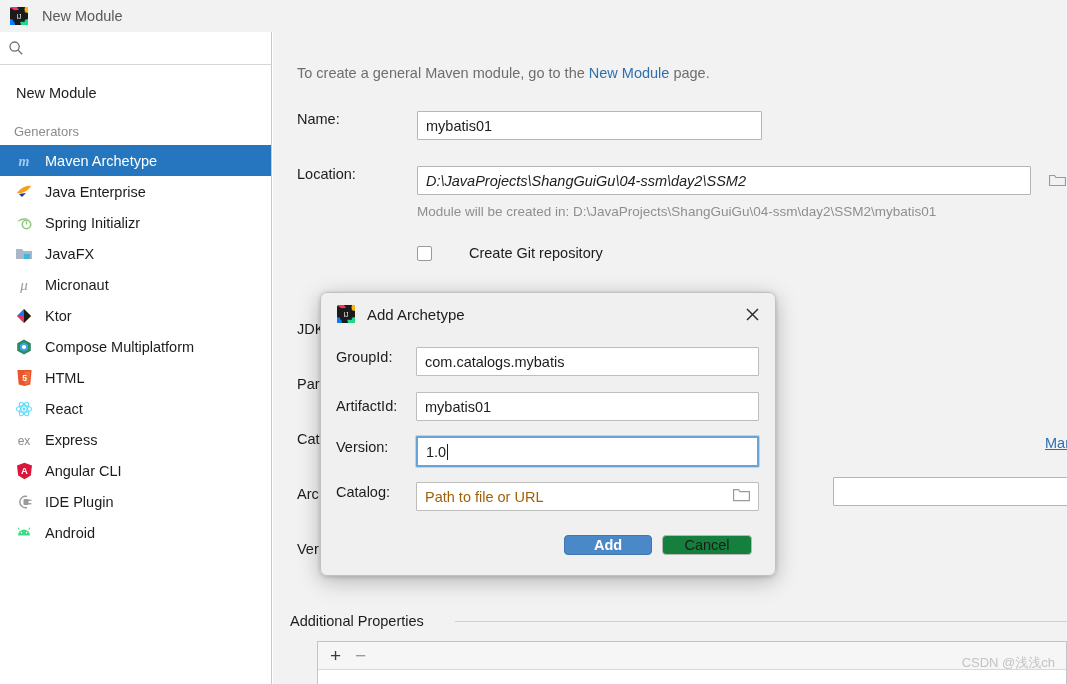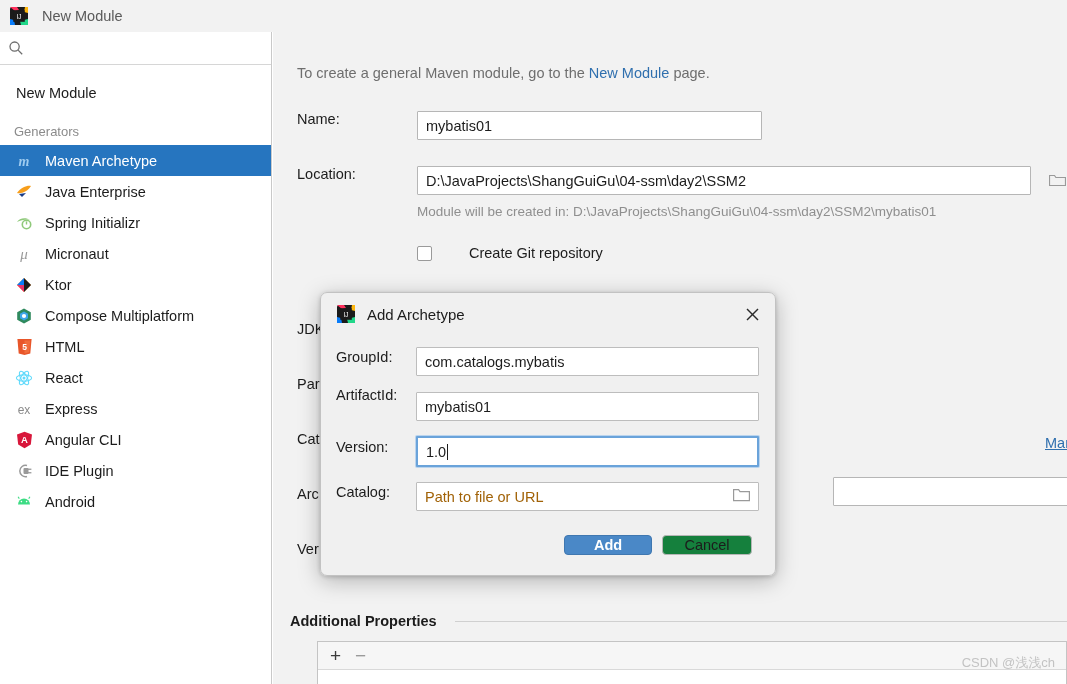--- a/index.html
+++ b/index.html
@@ -248,20 +248,29 @@
       <span class="li-ico">
         <svg width="18" height="18" viewBox="0 0 18 18">
           <path d="M2 8 C4 4, 11 3, 15 6 C12 5, 6 6, 2 8 Z" fill="#8fc97a"></path>
           <circle cx="11.5" cy="10.5" r="4.2" fill="none" stroke="#8fc97a" stroke-width="1.6"></circle>
           <line x1="11.5" y1="10.5" x2="11.5" y2="7.4" stroke="#8fc97a" stroke-width="1.4"></line>
         </svg>
       </span>
       <span>Spring Initializr</span>
     </div>
 
+    <div class="list-item">
+      <span class="li-ico">
+        <svg width="18" height="18" viewBox="0 0 18 18">
+          <path d="M1 4h6l1.6 2H17v8H1z" fill="#a9b7c6"></path>
+          <rect x="9" y="9" width="6" height="5" fill="#3cb9e0"></rect>
+        </svg>
+      </span>
+      <span>JavaFX</span>
+    </div>
 
 
     <div class="list-item">
       <span class="li-ico">
         <svg width="18" height="18" viewBox="0 0 18 18">
           <text x="9" y="14" font-size="15" font-style="italic" fill="#9a9a9a" text-anchor="middle" font-family="Liberation Serif, serif">μ</text>
         </svg>
       </span>
       <span>Micronaut</span>
     </div>
@@ -366,21 +375,21 @@
     </div>
 
     <div class="frow" style="left:24px; top:79px;">
       <span class="flabel" style="width:120px;">Name:</span>
     </div>
     <div class="tbox" style="position:absolute; left:144px; top:79px; width:345px;">mybatis01</div>
 
     <div class="frow" style="left:24px; top:134px;">
       <span class="flabel" style="width:120px;">Location:</span>
     </div>
-    <div class="tbox" style="position:absolute; left:144px; top:134px; width:614px;">D:\JavaProjects\ShangGuiGu\04-ssm\day2\SSM2</div>
+    <div class="tbox" style="position:absolute; left:144px; top:134px; width:614px;font-style:italic;">D:\JavaProjects\ShangGuiGu\04-ssm\day2\SSM2</div>
     <span style="position:absolute; left:776px; top:141px;" class="folder-ico">
       <svg width="17" height="15" viewBox="0 0 17 15">
         <path d="M0.5 2.5h5l1.4 2h9.6v8H0.5z" fill="none" stroke="#9a9a9a" stroke-width="1.2"></path>
       </svg>
     </span>
 
     <div class="subnote" style="left:144px; top:172px;">Module will be created in: D:\JavaProjects\ShangGuiGu\04-ssm\day2\SSM2\mybatis01</div>
 
     <div class="chk-row" style="left:144px; top:213px;">
       <span class="chk"></span>
@@ -408,21 +417,21 @@
     </div>
     <div class="combo" style="left:560px; top:445px; width:423px;">
       <span></span>
 
     </div>
 
     <div class="frow" style="left:24px; top:509px;">
       <span class="flabel">Ver</span>
     </div>
 
-    <div class="sect-title" style="left:17px; top:581px;font-weight:bold;">Additional Properties</div>
+    <div class="sect-title" style="left:17px; top:581px;">Additional Properties</div>
     <div class="sect-rule" style="left:182px; top:589px; width:612px;"></div>
 
     <div class="props-panel" style="left:44px; top:609px; width:750px; height:90px;">
       <div class="props-toolbar">
         <span class="tb-plus">+</span>
         <span class="tb-minus">−</span>
       </div>
       <div class="props-empty">No properties</div>
     </div>
   </div>
@@ -449,21 +458,21 @@
           <line x1="13" y1="2" x2="2" y2="13" stroke="#2a2a2a" stroke-width="1.4"></line>
         </svg>
       </span>
     </div>
 
     <div class="mrow" style="left:15px; top:56px;">
       <span class="mlabel">GroupId:</span>
     </div>
     <div class="mbox" style="position:absolute; left:95px; top:54px; width:343px;">com.catalogs.mybatis</div>
 
-    <div class="mrow" style="left:15px; top:94px;">
+    <div class="mrow" style="left:15px; top:105px;">
       <span class="mlabel">ArtifactId:</span>
     </div>
     <div class="mbox" style="position:absolute; left:95px; top:99px; width:343px;">mybatis01</div>
 
     <div class="mrow" style="left:15px; top:146px;">
       <span class="mlabel">Version:</span>
     </div>
     <div class="mbox focused" style="position:absolute; left:95px; top:143px; width:343px; height:31px;">
       <span>1.0</span>
         <span class="caret-bar"></span>

